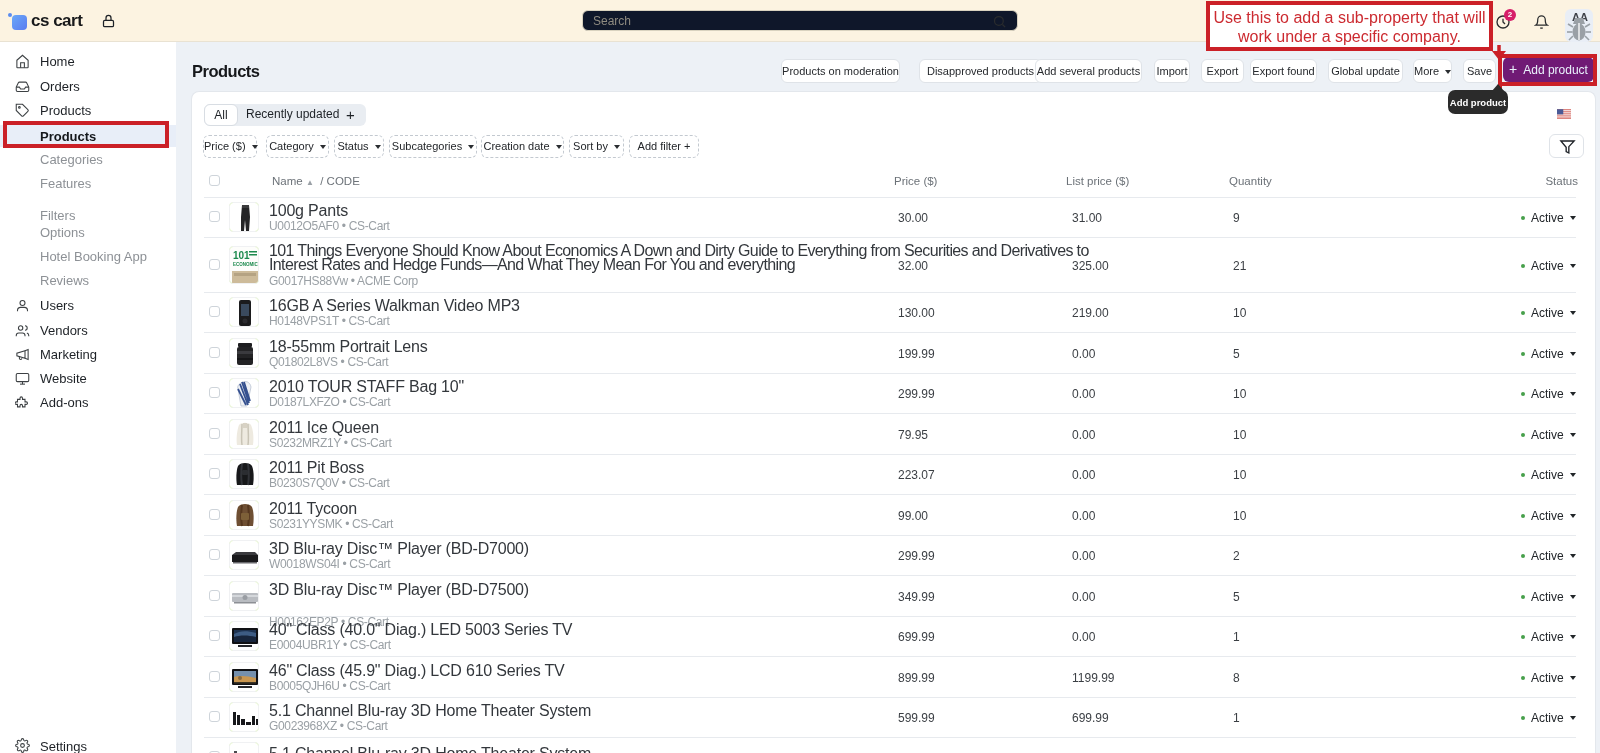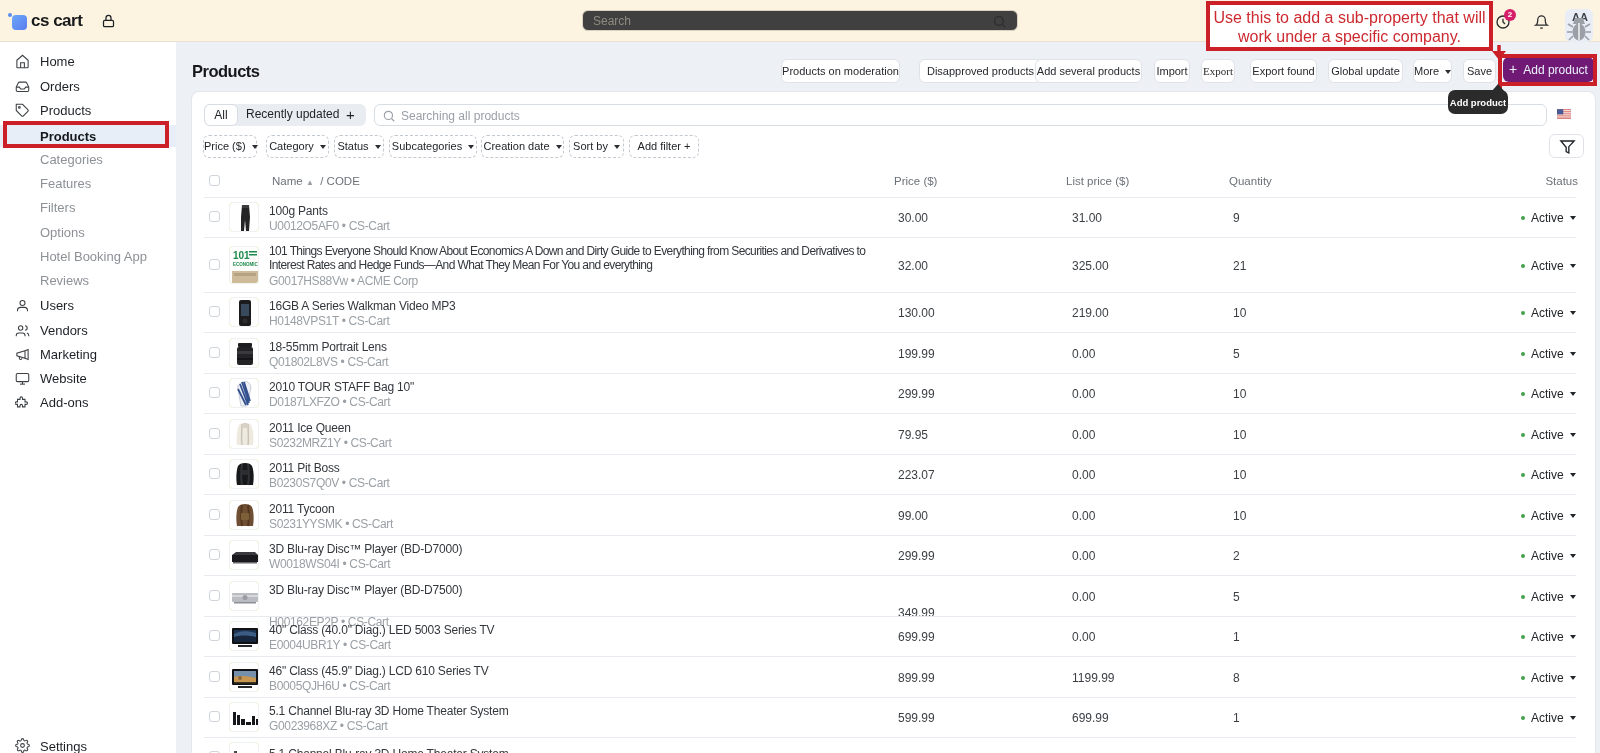--- a/index.html
+++ b/index.html
@@ -5,21 +5,21 @@
 * { margin:0; padding:0; box-sizing:border-box; }
 html,body { width:1600px; height:753px; overflow:hidden; font-family:"Liberation Sans", sans-serif; background:#edf1f6; }
 .abs { position:absolute; }
 
 
 #topbar { position:absolute; left:0; top:0; width:1600px; height:42px; background:#fcf3e1; border-bottom:1px solid #e9e2d2; z-index:5; }
 #logo-sq { position:absolute; left:12px; top:15px; width:15px; height:15px; border-radius:4px; background:linear-gradient(135deg,#6aa8f8,#5b7cf0); }
 #logo-dot { position:absolute; left:8px; top:13px; width:4px; height:4px; border-radius:50%; background:#5b8def; }
 #logo-txt { position:absolute; left:31px; top:11px; font-size:17px; font-weight:700; color:#18191b; letter-spacing:-0.5px; }
 #lock { position:absolute; left:101px; top:13px; }
-#tb-search { position:absolute; left:582px; top:10px; width:436px; height:21px; background:#404040; border:1px solid #d9d2bf; border-radius:6px; }
+#tb-search { position:absolute; left:582px; top:10px; width:436px; height:21px; background:#0f172a; border:1px solid #d9d2bf; border-radius:6px; }
 #tb-search span { position:absolute; left:10px; top:3px; font-size:12px; color:#8f8b80; }
 #tb-search svg { position:absolute; right:10px; top:3px; }
 .tb-ic { position:absolute; top:14px; }
 
 
 #sidebar { position:absolute; left:0; top:42px; width:176px; height:711px; background:#ffffff; z-index:4; }
 .nav-item { position:absolute; left:0; width:176px; height:24px; font-size:13px; color:#1d2126; }
 .nav-item svg { position:absolute; left:15px; top:5px; }
 .nav-item .lbl { position:absolute; left:40px; top:5px; }
 .nav-sub { font-weight:400; color:#8d9196; }
@@ -53,21 +53,21 @@
 #funnel { position:absolute; left:1357px; top:42px; width:35px; height:24px; border:1px solid #dfe3e8; border-radius:6px; }
 #funnel svg { position:absolute; left:9px; top:4px; }
 
 
 #tbl { position:absolute; left:0; top:74px; width:1405px; }
 #thead { position:absolute; left:0; top:0; width:1405px; height:31px; font-size:11.5px; color:#6c7278; }
 .hsep { position:absolute; left:12px; width:1372px; height:1px; background:#e7eaee; }
 .row { position:absolute; left:0; width:1405px; }
 .cb { position:absolute; left:17px; width:11px; height:11px; border:1px solid #ced4da; border-radius:3px; background:#fff; }
 .pimg { position:absolute; left:37px; width:30px; height:30px; border:1px solid #f0f1f3; border-radius:4px; overflow:hidden; background:#bef264; }
-.pname { position:absolute; left:77px; font-size:12px; letter-spacing:-0.2px; color:#33373c; white-space:nowrap; line-height:14px; }
+.pname { position:absolute; left:77px; font-size:16px; letter-spacing:-0.2px; color:#33373c; white-space:nowrap; line-height:14px; }
 .pcode { position:absolute; left:77px; font-size:12px; letter-spacing:-0.35px; color:#9aa0a5; }
 .pcode b { font-weight:400; color:#9aa0a5; }
 .pval { position:absolute; font-size:12px; color:#3b3f44; }
 .st { position:absolute; left:1329px; width:70px; font-size:12px; color:#212529; }
 .dot { display:inline-block; width:4px; height:4px; border-radius:50%; background:#47a04b; vertical-align:2px; margin-right:6px; }
 .car { display:inline-block; margin-left:6px; width:0; height:0; border-left:3.5px solid transparent; border-right:3.5px solid transparent; border-top:4px solid #212529; vertical-align:2px; }
 
 
 #anno-box { position:absolute; left:1206px; top:1px; width:287px; height:50px; background:#fff; border:4px solid #cb2027; z-index:8; text-align:center; font-size:16px; color:#cc2a30; line-height:18.5px; padding-top:4px; }
 #tooltip { position:absolute; left:1448px; top:90px; width:60px; white-space:nowrap; height:24px; background:#2b2b2b; border-radius:7px; color:#fff; font-size:9.5px; font-weight:700; text-align:center; line-height:26px; z-index:9; }
@@ -141,21 +141,21 @@
         <circle cx="7" cy="7" r="1.3"></circle>
       </svg>
       <span class="lbl">Products</span>
     </div>
     <div class="nav-item nav-sub" style="top:104.5px">
       <span class="lbl">Categories</span>
     </div>
     <div class="nav-item nav-sub" style="top:129px">
       <span class="lbl">Features</span>
     </div>
-    <div class="nav-item nav-sub" style="top:153px">
+    <div class="nav-item nav-sub" style="top:161px">
       <span class="lbl">Filters</span>
     </div>
     <div class="nav-item nav-sub" style="top:177.5px">
       <span class="lbl">Options</span>
     </div>
     <div class="nav-item nav-sub" style="top:201.5px">
       <span class="lbl">Hotel Booking App</span>
     </div>
     <div class="nav-item nav-sub" style="top:226px">
       <span class="lbl">Reviews</span>
@@ -209,27 +209,20 @@
 
 <div id="main"></div>
 <div id="pg-title">Products</div>
 
 <div id="panel">
   <div id="tabs">
     <div id="tab-all">All</div>
     <div id="tab-ru">Recently updated</div>
     <div id="tab-plus">+</div>
   </div>
-  <div id="p-search">
-      <svg width="14" height="14" viewBox="0 0 24 24" fill="none" stroke="#9aa0a6" stroke-width="2">
-        <circle cx="11" cy="11" r="7"></circle>
-        <path d="M21 21l-4.3-4.3"></path>
-      </svg>
-      <span>Searching all products</span>
-    </div>
   <svg id="flag" width="14" height="10" viewBox="0 0 19 13">
       <rect width="19" height="13" fill="#fdfdfd"></rect>
       <g fill="#d5675f">
         <rect y="0" width="19" height="1.4"></rect>
         <rect y="2.8" width="19" height="1.4"></rect>
         <rect y="5.6" width="19" height="1.4"></rect>
         <rect y="8.4" width="19" height="1.4"></rect>
         <rect y="11.2" width="19" height="1.8"></rect>
       </g>
       <rect width="8.5" height="7" fill="#4a5a96"></rect>
@@ -399,21 +392,21 @@
         <div class="cb" style="top:14.5px"></div>
         <div class="pimg" style="top:5.5px;height:30px;"><svg width="30" height="30">
             <rect width="30" height="30" fill="#fff"></rect>
             <rect x="2" y="11" width="26" height="9" rx="1" fill="#b9bcc1"></rect>
             <rect x="2" y="13" width="26" height="2" fill="#d4d7db"></rect>
             <circle cx="15" cy="15.5" r="2.5" fill="#999da3"></circle>
             <rect x="4" y="20" width="22" height="1.5" fill="#8d9095"></rect>
           </svg></div>
         <div class="pname" style="top:7.5px;">3D Blu-ray Disc™ Player (BD-D7500)</div>
         <div class="pcode" style="top:16px;margin-top:24px;">H00162EP2P • <b>CS-Cart</b></div>
-        <div class="pval" style="left:706px;top:14.5px;margin-top:16px;">349.99</div>
+        <div class="pval" style="left:706px;top:14.5px;">349.99</div>
         <div class="pval" style="left:880px;top:14.5px;">0.00</div>
         <div class="pval" style="left:1041px;top:14.5px;">5</div>
         <div class="st" style="top:14.5px;"><span class="dot"></span>Active<span class="car"></span></div>
       </div>
       <div class="hsep" style="top:450px"></div>
       <div class="row" style="top:450px;height:40px;">
         <div class="cb" style="top:14px"></div>
         <div class="pimg" style="top:5px;height:30px;"><svg width="30" height="30">
             <rect width="30" height="30" fill="#fff"></rect>
             <rect x="2" y="6" width="26" height="16" rx="1" fill="#101114"></rect>
@@ -495,17 +488,17 @@
   </svg>
 <div class="abs" style="left:1499px;top:85px;width:3px;height:8px;background:#cb2027;z-index:8;"></div>
 <div id="addbtn-red"></div>
 <div id="addbtn"><span style="font-size:14px;">+</span>&nbsp; Add product</div>
 <div id="tooltip">Add product</div>
 
 <div class="tbtn" style="left:781px;width:119px;white-space:nowrap;">Products on moderation</div>
 <div class="tbtn" style="left:919px;width:123px;white-space:nowrap;">Disapproved products</div>
 <div class="tbtn" style="left:1035px;width:107px;white-space:nowrap;">Add several products</div>
 <div class="tbtn" style="left:1154px;width:36px;white-space:nowrap;">Import</div>
-<div class="tbtn" style="left:1201px;width:34px;white-space:nowrap;font-family:Liberation Serif, serif;">Export</div>
+<div class="tbtn" style="left:1201px;width:43px;white-space:nowrap;">Export</div>
 <div class="tbtn" style="left:1250px;width:67px;white-space:nowrap;">Export found</div>
 <div class="tbtn" style="left:1328px;width:75px;white-space:nowrap;">Global update</div>
 <div class="tbtn" style="left:1413px;width:39px;white-space:nowrap;">More<span class="ctri"></span></div>
 <div class="tbtn" style="left:1463px;width:33px;white-space:nowrap;">Save</div>
 
 </body></html>

